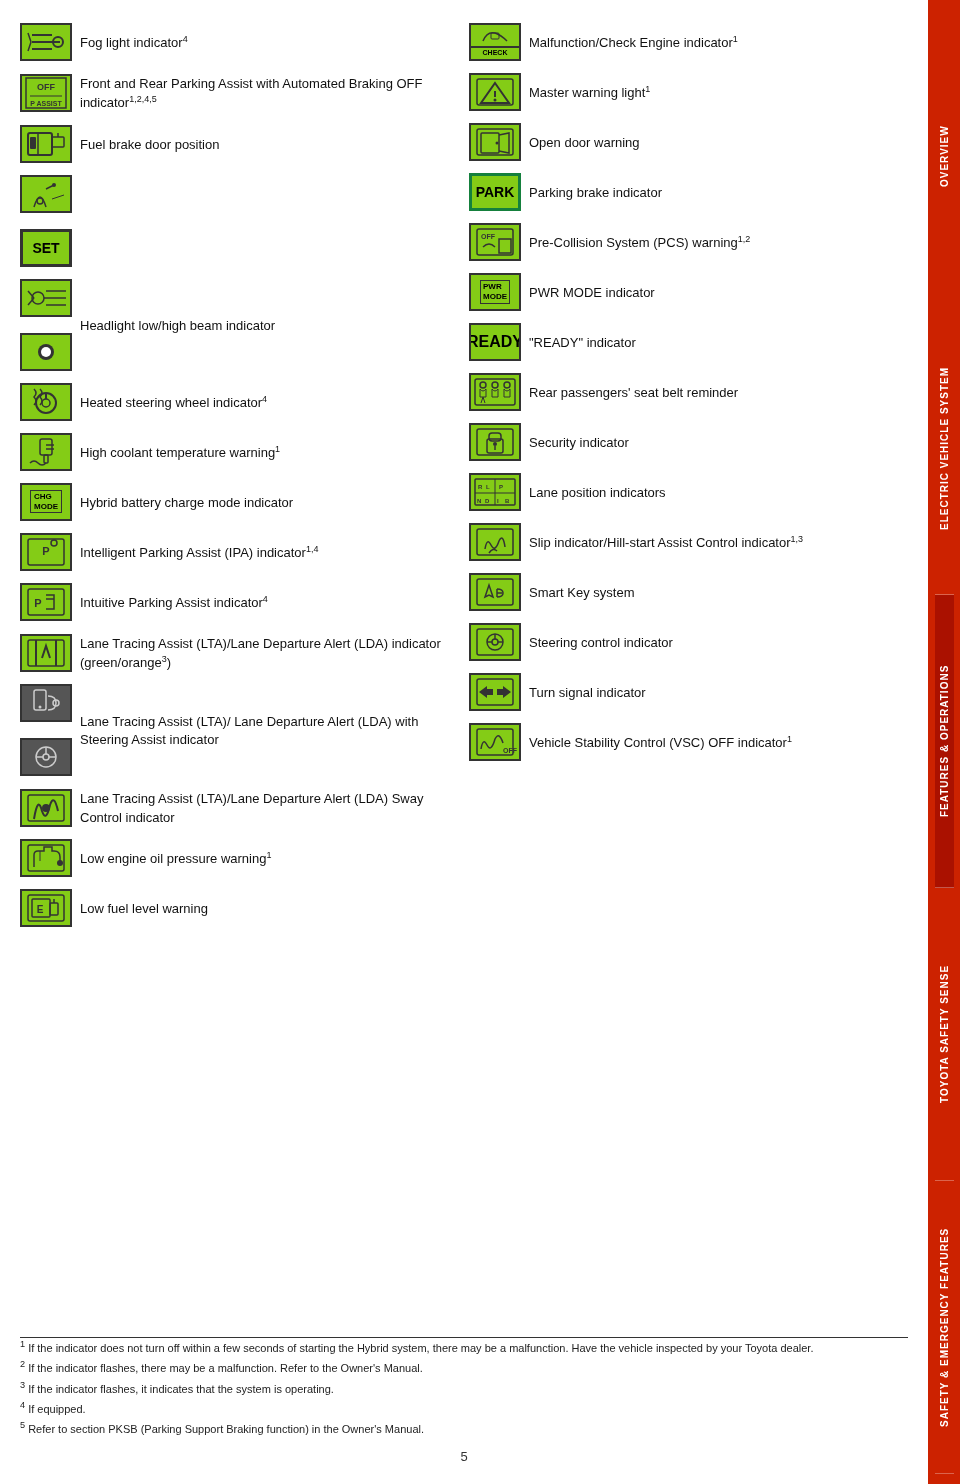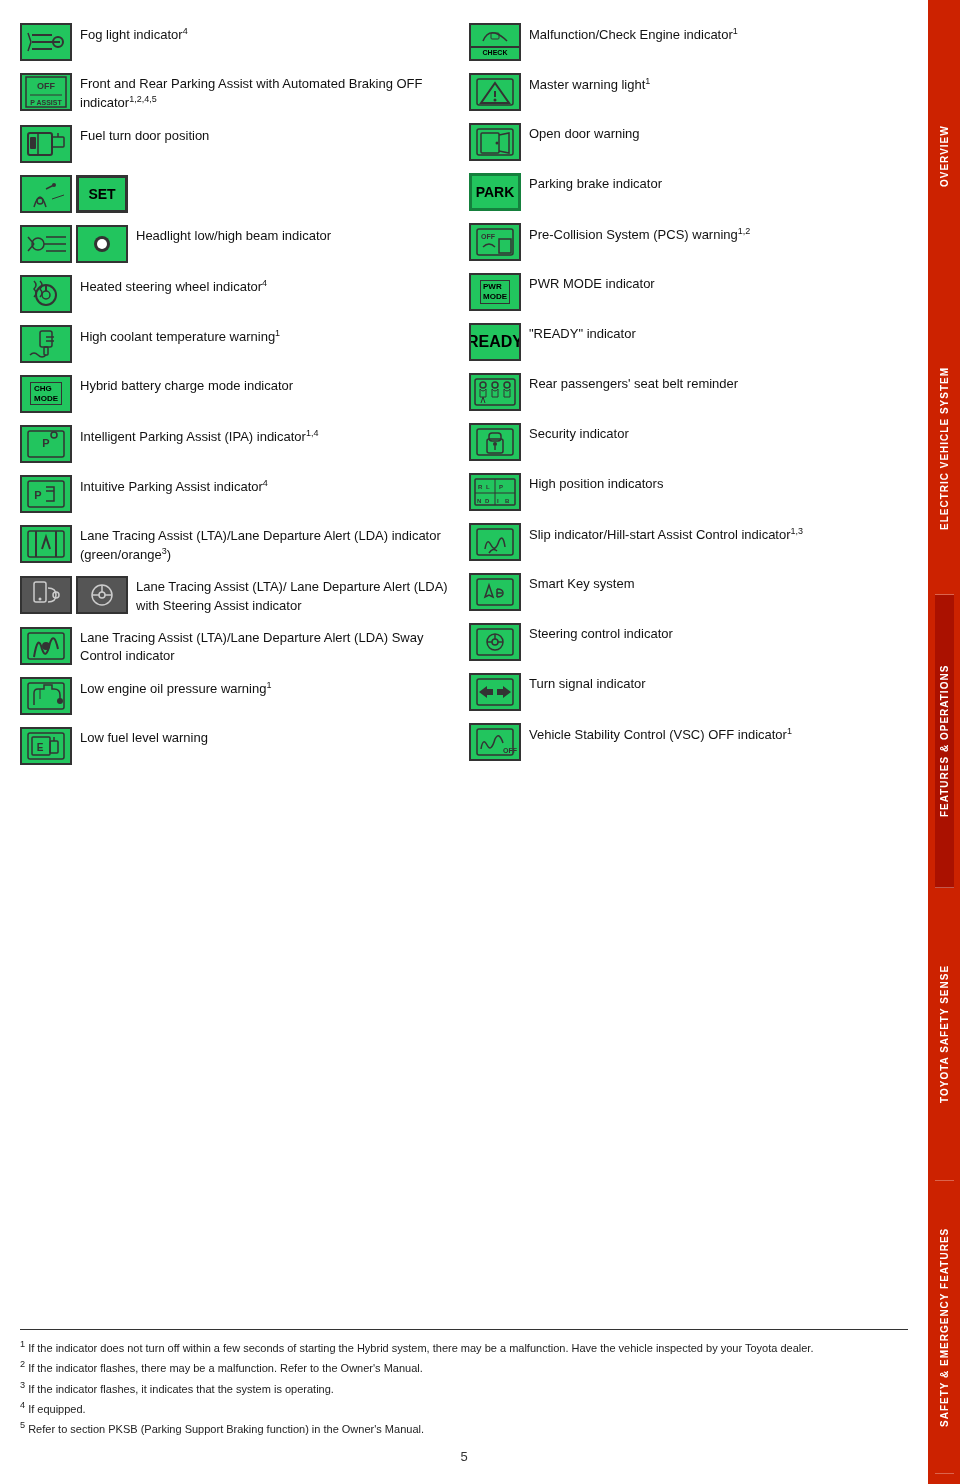--- a/index.html
+++ b/index.html
@@ -26,42 +26,43 @@
     }
     .col {
       flex: 1;
       display: flex;
       flex-direction: column;
       gap: 6px;
     }
     .indicator-row {
       display: flex;
       flex-direction: row;
-      align-items: flex-start;
+      align-items: center;
       gap: 8px;
       min-height: 36px;
       padding: 3px 0;
     }
     .icon-box {
       width: 52px;
       min-width: 52px;
       height: 38px;
       border: 2px solid #333;
       display: flex;
       align-items: center;
       justify-content: center;
       font-size: 11px;
       font-weight: bold;
-      background: #22c55e;
+      background: #84cc16;
       flex-shrink: 0;
       overflow: hidden;
     }
     .icon-pair {
       display: flex;
-      gap: 4px;
+      flex-direction: column;
+      gap: 16px;
     }
     .icon-pair .icon-box {
       width: 44px;
     }
     .label-text {
       font-size: 13px;
       line-height: 1.4;
       color: #111;
       padding-top: 2px;
     }
@@ -92,21 +93,20 @@
       display: flex;
       align-items: center;
       justify-content: center;
     }
     .sidebar-section:first-child {
       border-top: none;
     }
     .footer-section {
       border-top: 1px solid #333;
       margin-top: 0;
-      padding-top: 8px;
       font-size: 11px;
       color: #222;
       line-height: 1.5;
     }
     .footer-section p {
       margin-bottom: 2px;
     }
     .page-num {
       text-align: center;
       font-size: 13px;
@@ -151,21 +151,21 @@
       <div class="indicator-row">
         <div class="icon-box">
           <svg width="44" height="34" viewBox="0 0 44 34">
             <rect x="4" y="6" width="24" height="22" rx="2" stroke="#333" stroke-width="2" fill="none"></rect>
             <line x1="14" y1="6" x2="14" y2="28" stroke="#333" stroke-width="1.5"></line>
             <rect x="28" y="10" width="12" height="10" rx="1" stroke="#333" stroke-width="1.5" fill="none"></rect>
             <line x1="34" y1="6" x2="34" y2="10" stroke="#333" stroke-width="1.5"></line>
             <rect x="6" y="10" width="6" height="12" rx="1" fill="#333"></rect>
           </svg>
         </div>
-        <div class="label-text">Fuel turn door position</div>
+        <div class="label-text">Fuel brake door position</div>
       </div>
 
       <div class="indicator-row">
         <div class="icon-pair">
           <div class="icon-box">
             <svg width="44" height="34" viewBox="0 0 44 34">
               <circle cx="16" cy="24" r="3" stroke="#333" stroke-width="1.5" fill="none"></circle>
               <path d="M10,30 Q16,10 22,30" stroke="#333" stroke-width="1.5" fill="none"></path>
               <line x1="22" y1="12" x2="30" y2="8" stroke="#333" stroke-width="1.5"></line>
               <circle cx="30" cy="8" r="2" fill="#333"></circle>
@@ -435,21 +435,21 @@
             <text x="13" y="14" font-size="6" fill="#333" font-weight="bold">L</text>
             <text x="26" y="14" font-size="6" fill="#333" font-weight="bold">P</text>
             <text x="4" y="28" font-size="6" fill="#333" font-weight="bold">N</text>
             <text x="12" y="28" font-size="6" fill="#333" font-weight="bold">D</text>
             <text x="24" y="28" font-size="6" fill="#333" font-weight="bold">I</text>
             <text x="32" y="28" font-size="6" fill="#333" font-weight="bold">B</text>
             <line x1="2" y1="18" x2="42" y2="18" stroke="#333" stroke-width="1"></line>
             <line x1="22" y1="4" x2="22" y2="30" stroke="#333" stroke-width="1"></line>
           </svg>
         </div>
-        <div class="label-text">High position indicators</div>
+        <div class="label-text">Lane position indicators</div>
       </div>
 
       <div class="indicator-row">
         <div class="icon-box">
           <svg width="44" height="34" viewBox="0 0 44 34">
             <rect x="4" y="4" width="36" height="26" rx="2" stroke="#333" stroke-width="1.5" fill="none"></rect>
             <path d="M12,24 Q14,12 18,20 Q22,28 26,16 Q30,8 32,22" stroke="#333" stroke-width="1.5" fill="none"></path>
             <path d="M16,28 Q20,22 24,26" stroke="#333" stroke-width="1.5" fill="none"></path>
           </svg>
         </div>

